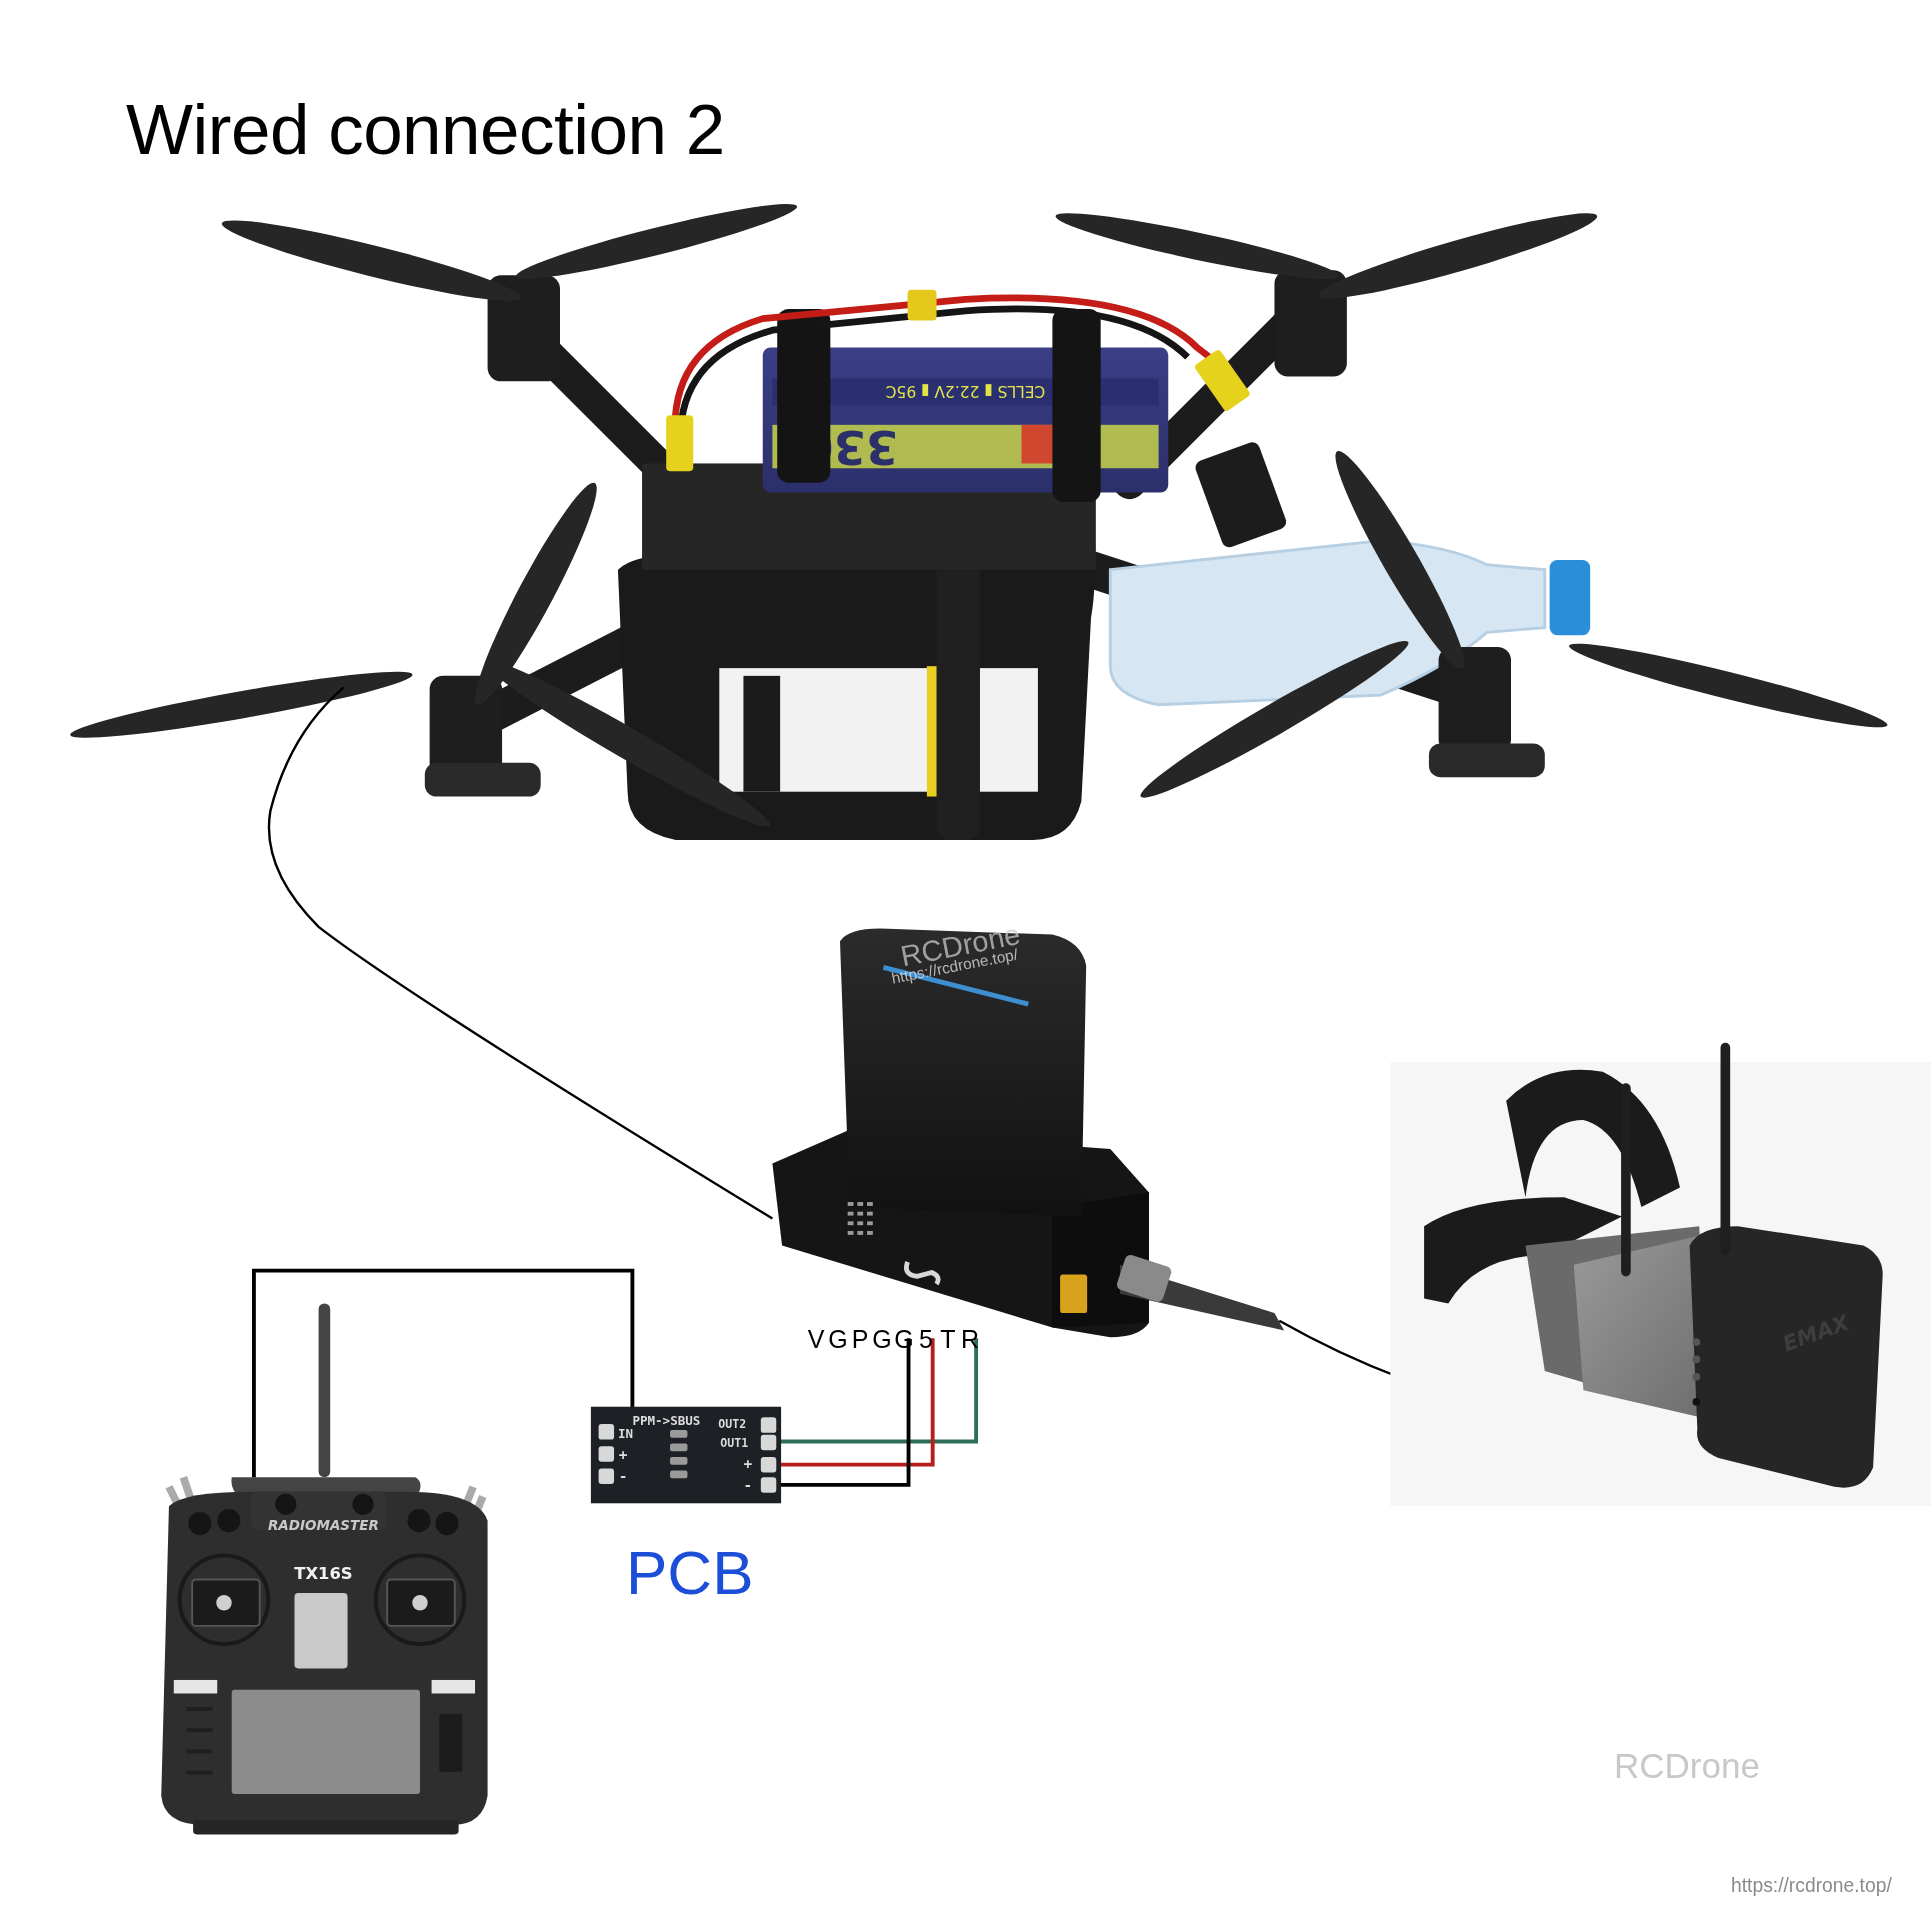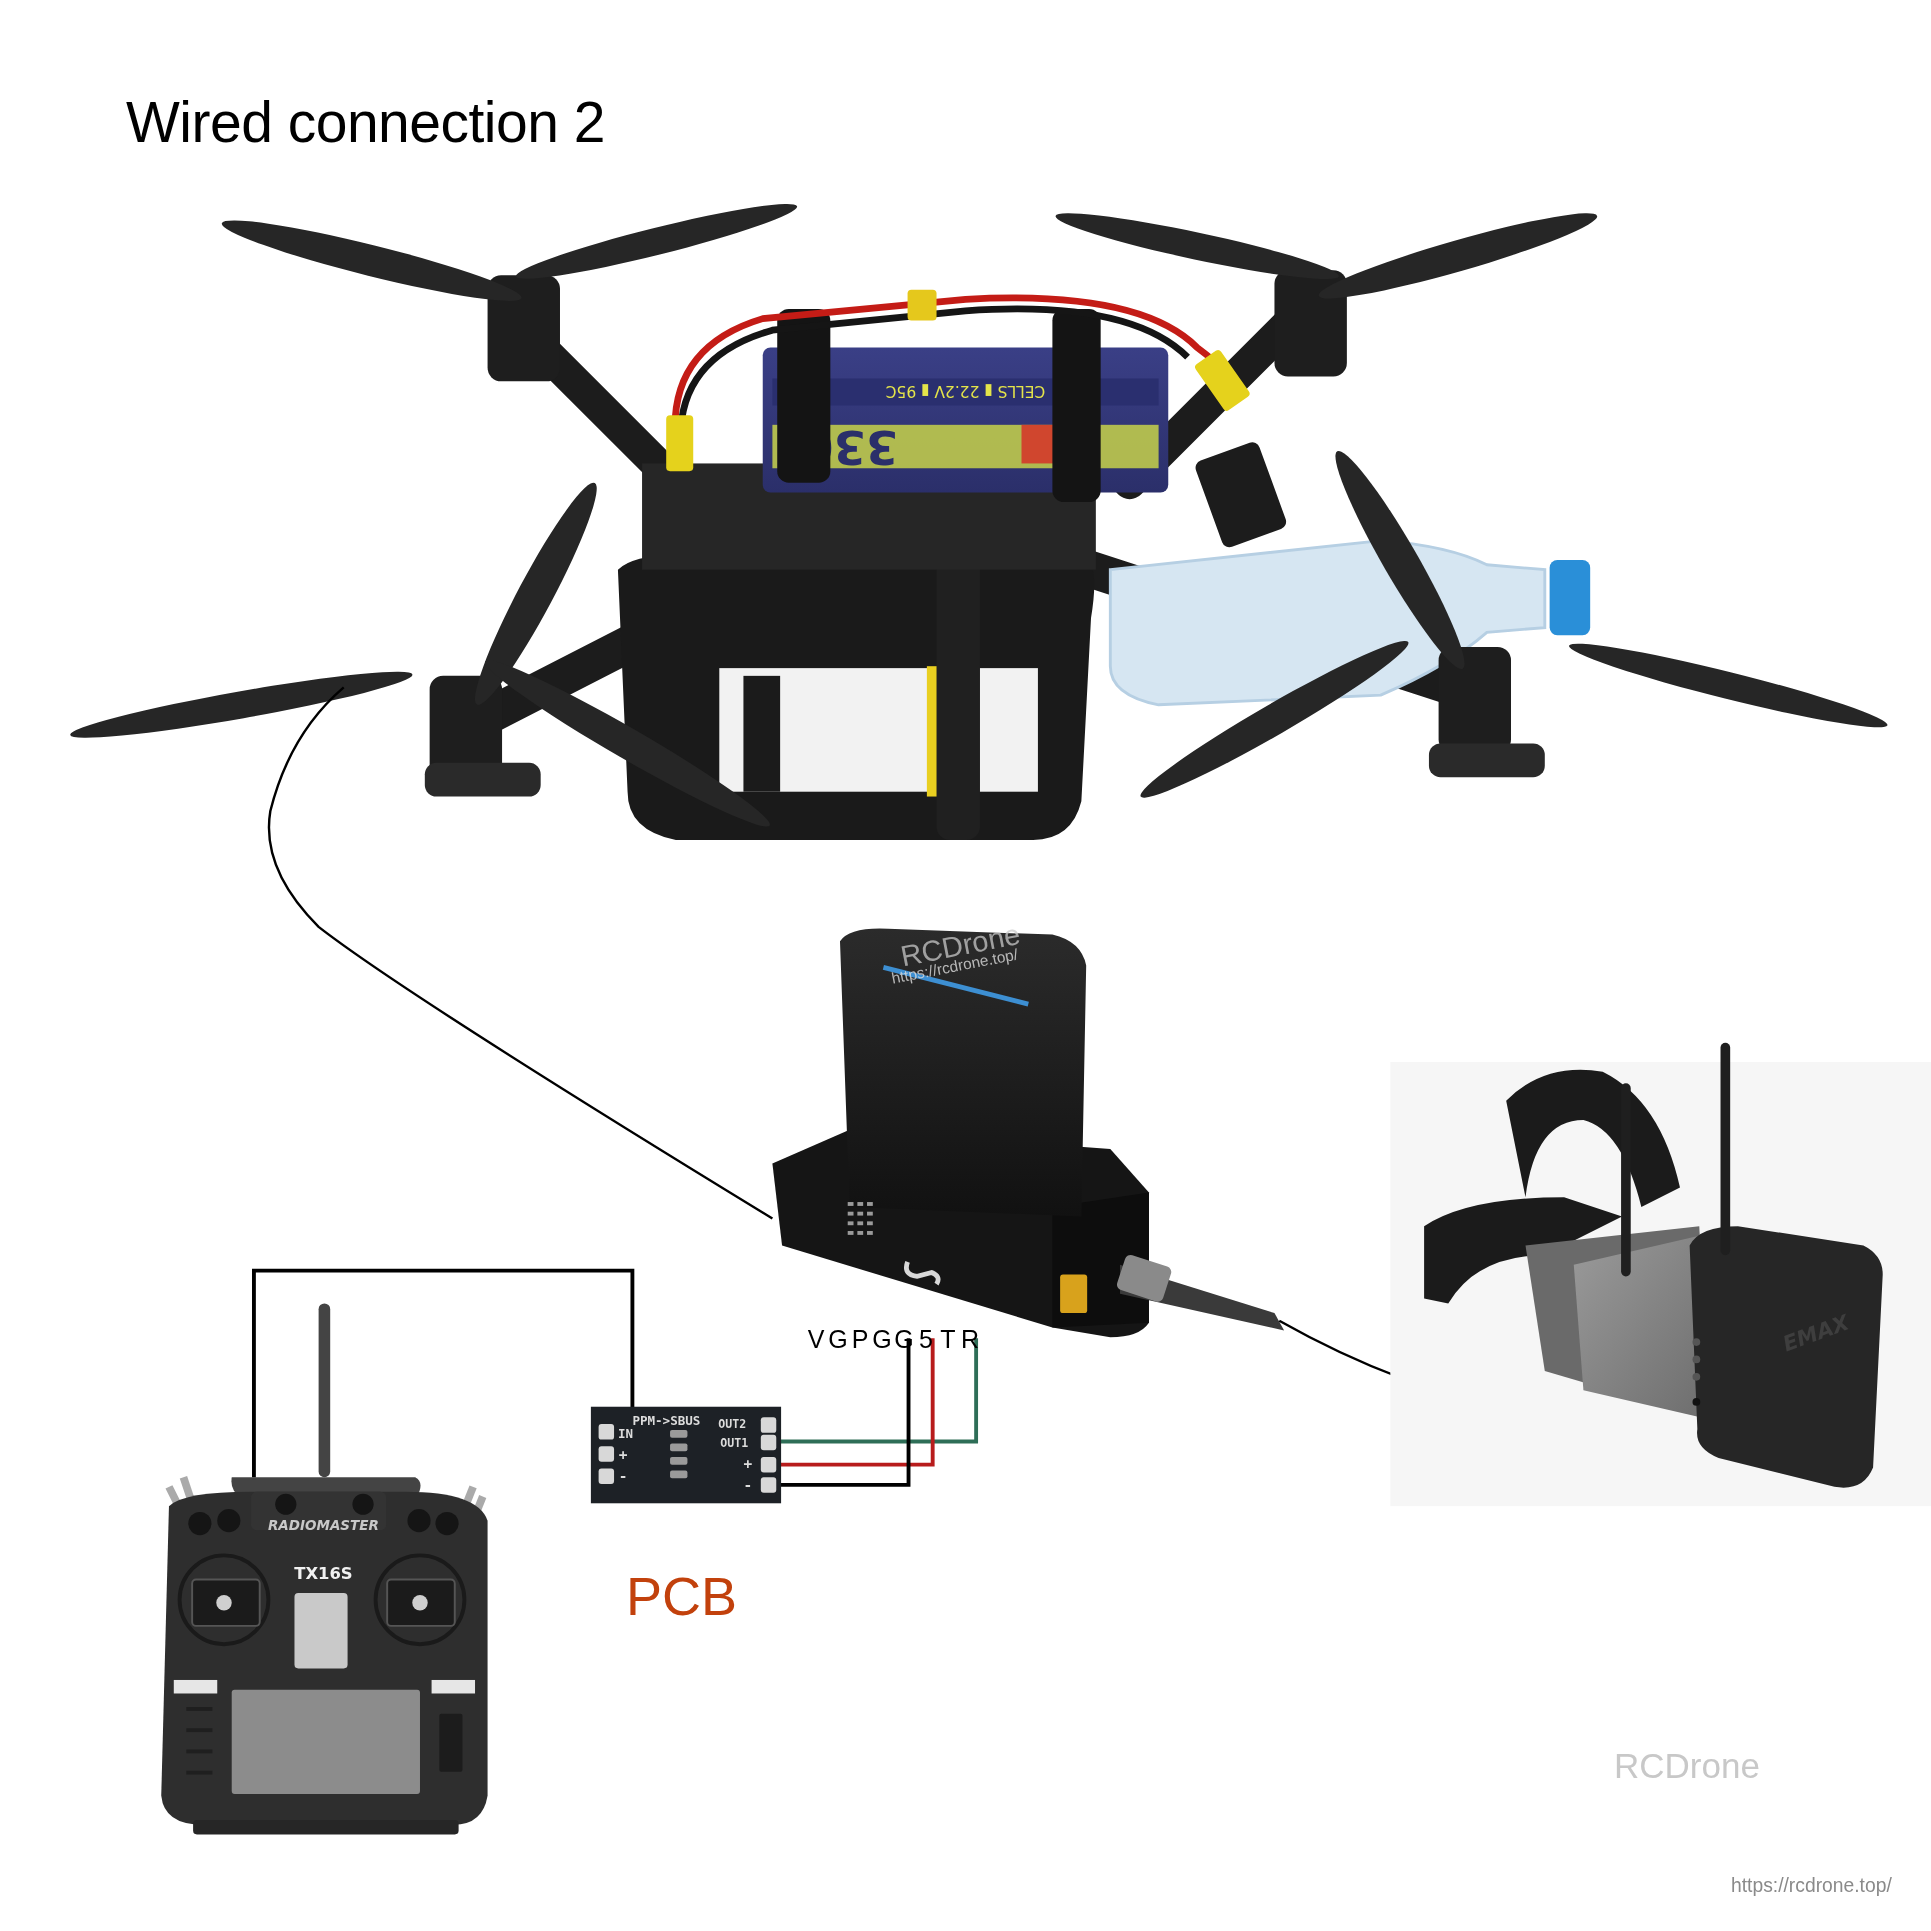--- a/index.html
+++ b/index.html
@@ -1,20 +1,20 @@
 <!DOCTYPE html>
 <html><head>
   <meta charset="utf-8">
   <style>
     html, body { margin: 0; padding: 0; background: #ffffff; }
     body { width: 1931px; height: 1931px; position: relative; overflow: hidden;
            font-family: "Liberation Sans", "DejaVu Sans", sans-serif; }
     .abs { position: absolute; }
-    #title { left: 126px; top: 89px; font-size: 57px; color: #000; font-weight: 400; letter-spacing: -0.5px; white-space: nowrap; }
-    #pcb-label { left: 626px; top: 1537px; font-size: 54px; color: #c2410c; margin-top: 28px; }
+    #title { left: 126px; top: 89px; font-size: 71px; color: #000; font-weight: 400; letter-spacing: -0.5px; white-space: nowrap; }
+    #pcb-label { left: 626px; top: 1537px; font-size: 62px; color: #1d4ed8; }
     #pin-labels { left: 805px; top: 1325px; font-size: 25px; color: #000; letter-spacing: 0; display: flex; gap: 0; }
     #pin-labels span { display: inline-block; width: 22px; text-align: center; }
     #watermark-center { left: 1614px; top: 1746px; font-size: 35px; color: #c8c8c8; }
     #watermark-url { left: 1731px; top: 1875px; font-size: 19.3px; color: #8a8a8a; }
     #gs-watermark-1 { left: 898px; top: 941px; font-size: 29px; color: rgba(200,200,200,0.75); transform: rotate(-11deg); transform-origin: left top; }
     #gs-watermark-2 { left: 890px; top: 970px; font-size: 15.4px; color: rgba(220,220,220,0.8); transform: rotate(-11deg); transform-origin: left top; }
     svg { position: absolute; left: 0; top: 0; }
     .pcb-text { font-family: "DejaVu Sans Mono", monospace; font-weight: bold; fill: #dcdcdc; }
   </style>
 </head>

